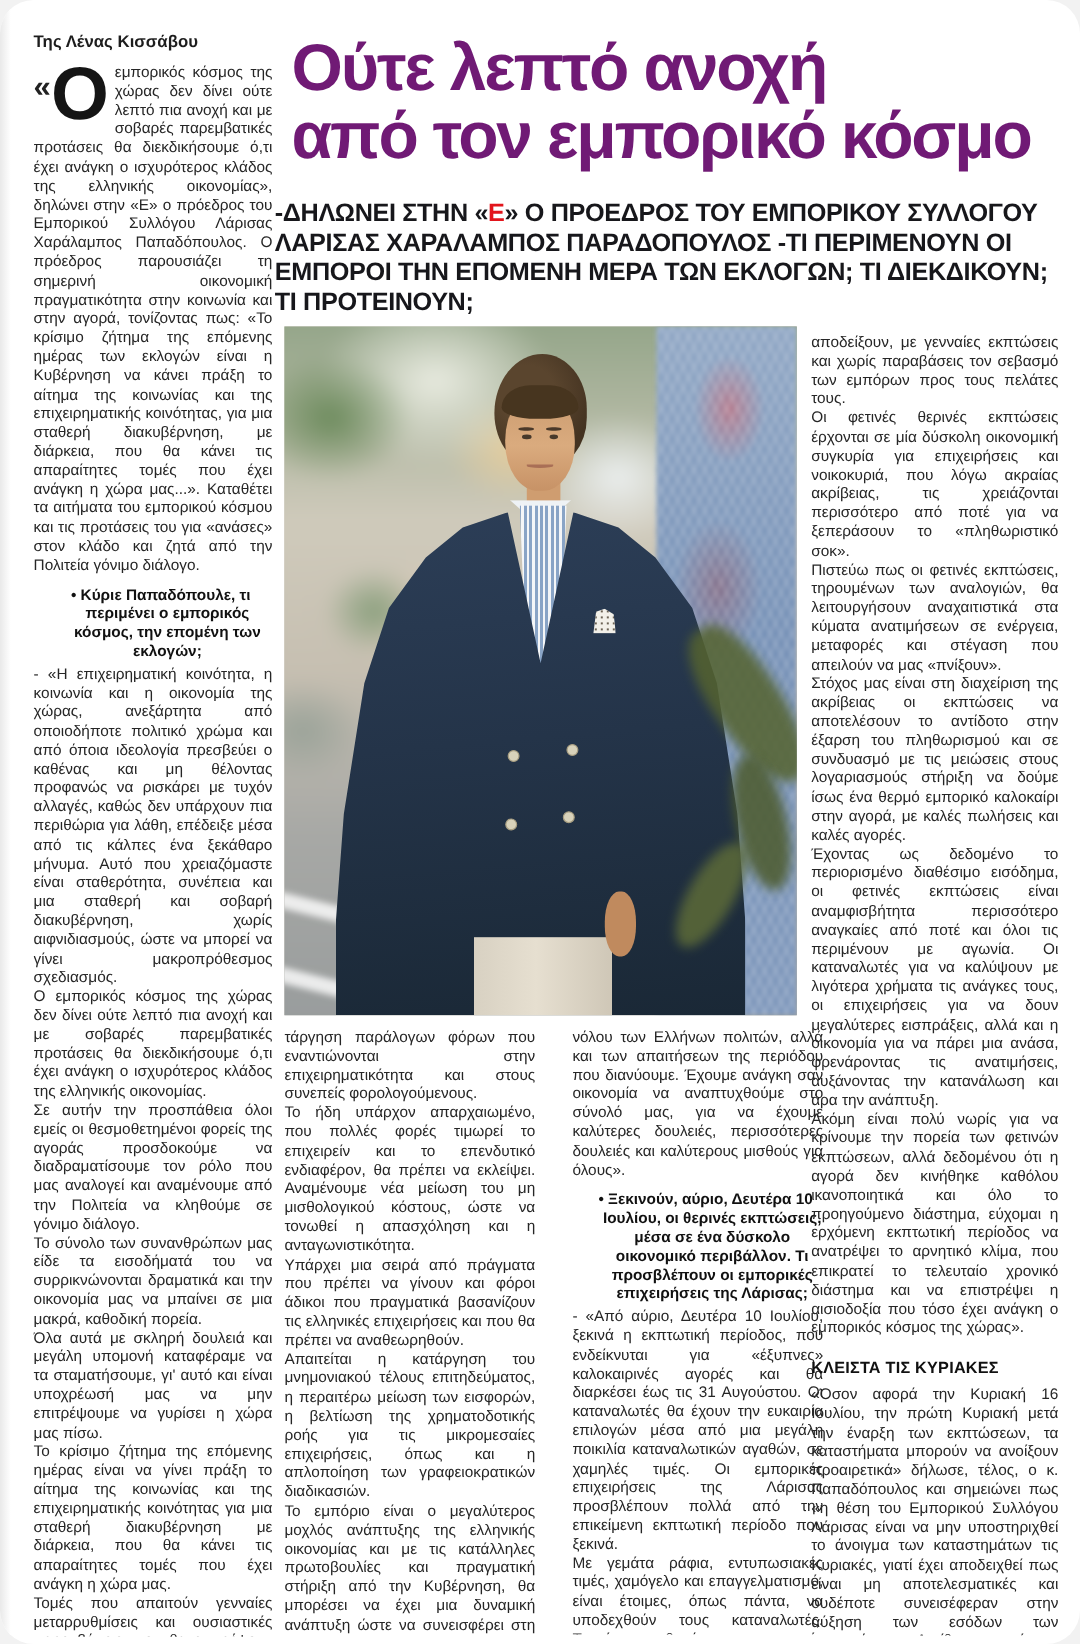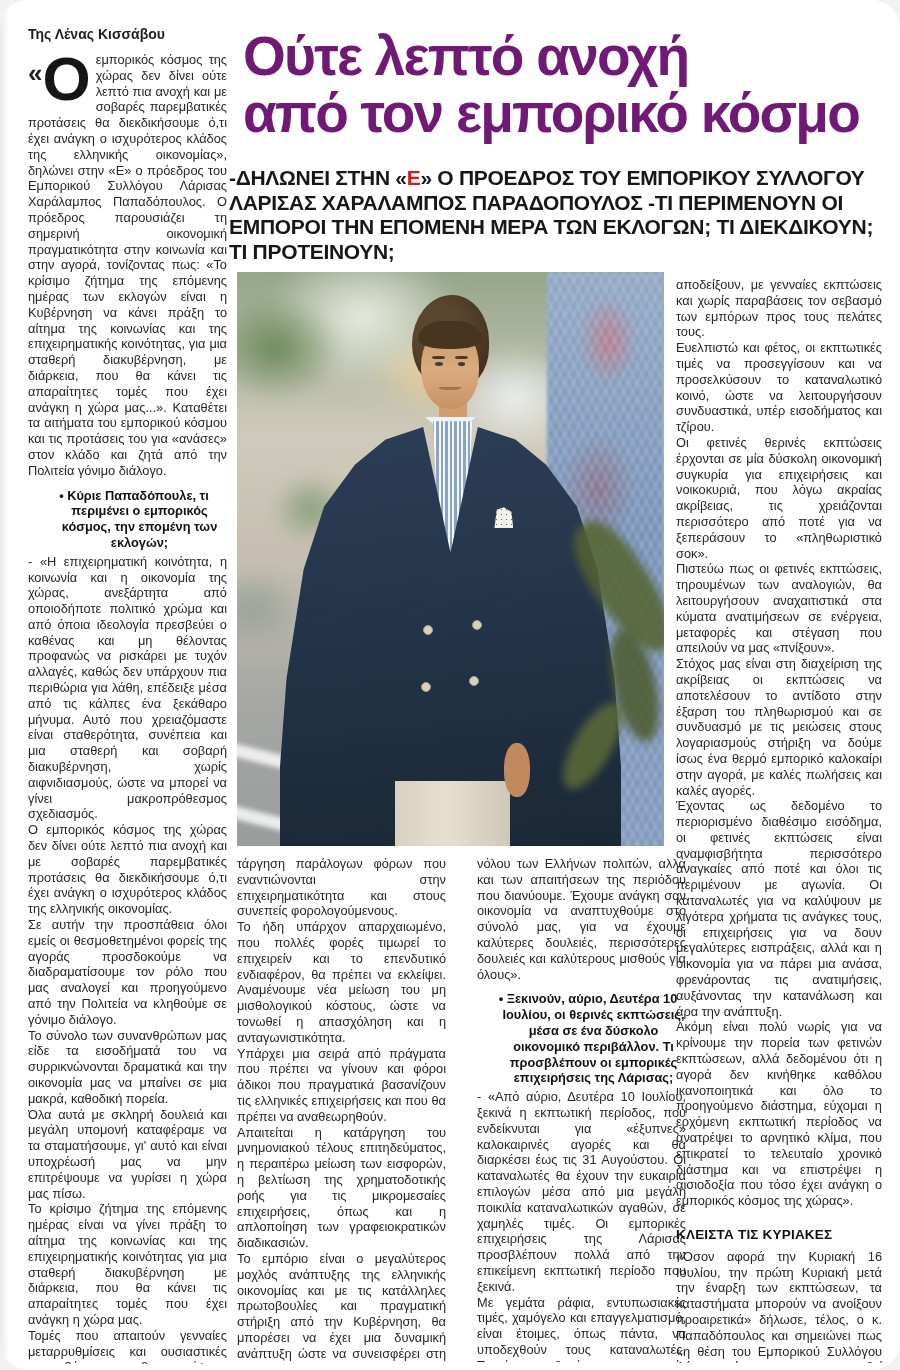--- a/index.html
+++ b/index.html
@@ -136,42 +136,41 @@
     <div class="ly ph-leaf l1"></div>
     <div class="ly ph-leaf l2"></div>
     <div class="ly ph-leaf l3"></div>
   </div>
 
   <div id="col1" class="col">
       <p class="para dropcap"><span class="dropwrap"><span class="dq">«</span><span class="dc">Ο</span></span>εμπορικός κόσμος της χώρας δεν δίνει ούτε λεπτό πια ανοχή και με σοβαρές παρεμβατικές προτάσεις θα διεκδικήσουμε ό,τι έχει ανάγκη ο ισχυρότερος κλάδος της ελληνικής οικονομίας», δηλώνει στην «Ε» ο πρόεδρος του Εμπορικού Συλλόγου Λάρισας Χαράλαμπος Παπαδόπουλος. Ο πρόεδρος παρουσιάζει τη σημερινή οικονομική πραγματικότητα στην κοινωνία και στην αγορά, τονίζοντας πως: «Το κρίσιμο ζήτημα της επόμενης ημέρας των εκλογών είναι η Κυβέρνηση να κάνει πράξη το αίτημα της κοινωνίας και της επιχειρηματικής κοινότητας, για μια σταθερή διακυβέρνηση, με διάρκεια, που θα κάνει τις απαραίτητες τομές που έχει ανάγκη η χώρα μας...». Καταθέτει τα αιτήματα του εμπορικού κόσμου και τις προτάσεις του για «ανάσες» στον κλάδο και ζητά από την Πολιτεία γόνιμο διάλογο.</p>
       <p class="para question">• Κύριε Παπαδόπουλε, τι περιμένει ο εμπορικός κόσμος, την επομένη των εκλογών;</p>
       <p class="para body">- «Η επιχειρηματική κοινότητα, η κοινωνία και η οικονομία της χώρας, ανεξάρτητα από οποιοδήποτε πολιτικό χρώμα και από όποια ιδεολογία πρεσβεύει ο καθένας και μη θέλοντας προφανώς να ρισκάρει με τυχόν αλλαγές, καθώς δεν υπάρχουν πια περιθώρια για λάθη, επέδειξε μέσα από τις κάλπες ένα ξεκάθαρο μήνυμα. Αυτό που χρειαζόμαστε είναι σταθερότητα, συνέπεια και μια σταθερή και σοβαρή διακυβέρνηση, χωρίς αιφνιδιασμούς, ώστε να μπορεί να γίνει μακροπρόθεσμος σχεδιασμός.</p>
       <p class="para body">Ο εμπορικός κόσμος της χώρας δεν δίνει ούτε λεπτό πια ανοχή και με σοβαρές παρεμβατικές προτάσεις θα διεκδικήσουμε ό,τι έχει ανάγκη ο ισχυρότερος κλάδος της ελληνικής οικονομίας.</p>
-      <p class="para body">Σε αυτήν την προσπάθεια όλοι εμείς οι θεσμοθετημένοι φορείς της αγοράς προσδοκούμε να διαδραματίσουμε τον ρόλο που μας αναλογεί και προηγούμενο από την Πολιτεία να κληθούμε σε γόνιμο διάλογο.</p>
+      <p class="para body">Σε αυτήν την προσπάθεια όλοι εμείς οι θεσμοθετημένοι φορείς της αγοράς προσδοκούμε να διαδραματίσουμε τον ρόλο που μας αναλογεί και αναμένουμε από την Πολιτεία να κληθούμε σε γόνιμο διάλογο.</p>
       <p class="para body">Το σύνολο των συνανθρώπων μας είδε τα εισοδήματά του να συρρικνώνονται δραματικά και την οικονομία μας να μπαίνει σε μια μακρά, καθοδική πορεία.</p>
       <p class="para body">Όλα αυτά με σκληρή δουλειά και μεγάλη υπομονή καταφέραμε να τα σταματήσουμε, γι' αυτό και είναι υποχρέωσή μας να μην επιτρέψουμε να γυρίσει η χώρα μας πίσω.</p>
       <p class="para body">Το κρίσιμο ζήτημα της επόμενης ημέρας είναι να γίνει πράξη το αίτημα της κοινωνίας και της επιχειρηματικής κοινότητας για μια σταθερή διακυβέρνηση με διάρκεια, που θα κάνει τις απαραίτητες τομές που έχει ανάγκη η χώρα μας.</p>
       <p class="para body">Τομές που απαιτούν γενναίες μεταρρυθμίσεις και ουσιαστικές παρεμβάσεις, που θα επιτρέψουν στην επιχειρηματικότητα να αναπτυχθεί.</p>
     </div>
   <div id="col2" class="col">
       <p class="para body">τάργηση παράλογων φόρων που εναντιώνονται στην επιχειρηματικότητα και στους συνεπείς φορολογούμενους.</p>
       <p class="para body">Το ήδη υπάρχον απαρχαιωμένο, που πολλές φορές τιμωρεί το επιχειρείν και το επενδυτικό ενδιαφέρον, θα πρέπει να εκλείψει. Αναμένουμε νέα μείωση του μη μισθολογικού κόστους, ώστε να τονωθεί η απασχόληση και η ανταγωνιστικότητα.</p>
       <p class="para body">Υπάρχει μια σειρά από πράγματα που πρέπει να γίνουν και φόροι άδικοι που πραγματικά βασανίζουν τις ελληνικές επιχειρήσεις και που θα πρέπει να αναθεωρηθούν.</p>
       <p class="para body">Απαιτείται η κατάργηση του μνημονιακού τέλους επιτηδεύματος, η περαιτέρω μείωση των εισφορών, η βελτίωση της χρηματοδοτικής ροής για τις μικρομεσαίες επιχειρήσεις, όπως και η απλοποίηση των γραφειοκρατικών διαδικασιών.</p>
       <p class="para body">Το εμπόριο είναι ο μεγαλύτερος μοχλός ανάπτυξης της ελληνικής οικονομίας και με τις κατάλληλες πρωτοβουλίες και πραγματική στήριξη από την Κυβέρνηση, θα μπορέσει να έχει μια δυναμική ανάπτυξη ώστε να συνεισφέρει στη δημιουργία νέων και καλοπληρωμένων θέσεων εργασίας».</p>
     </div>
   <div id="col3" class="col">
       <p class="para body">νόλου των Ελλήνων πολιτών, αλλά και των απαιτήσεων της περιόδου που διανύουμε. Έχουμε ανάγκη σαν οικονομία να αναπτυχθούμε στο σύνολό μας, για να έχουμε καλύτερες δουλειές, περισσότερες δουλειές και καλύτερους μισθούς για όλους».</p>
       <p class="para question">• Ξεκινούν, αύριο, Δευτέρα 10 Ιουλίου, οι θερινές εκπτώσεις, μέσα σε ένα δύσκολο οικονομικό περιβάλλον. Τι προσβλέπουν οι εμπορικές επιχειρήσεις της Λάρισας;</p>
       <p class="para body">- «Από αύριο, Δευτέρα 10 Ιουλίου, ξεκινά η εκπτωτική περίοδος, που ενδείκνυται για «έξυπνες» καλοκαιρινές αγορές και θα διαρκέσει έως τις 31 Αυγούστου. Οι καταναλωτές θα έχουν την ευκαιρία επιλογών μέσα από μια μεγάλη ποικιλία καταναλωτικών αγαθών, σε χαμηλές τιμές. Οι εμπορικές επιχειρήσεις της Λάρισας προσβλέπουν πολλά από την επικείμενη εκπτωτική περίοδο που ξεκινά.</p>
       <p class="para body">Με γεμάτα ράφια, εντυπωσιακές τιμές, χαμόγελο και επαγγελματισμό, είναι έτοιμες, όπως πάντα, να υποδεχθούν τους καταναλωτές. Ταυτόχρονα, θα έχουν την ευκαιρία να ρευστοποιήσουν εποχικά εμπορεύματα με τη δυνατότητα να «γεμίσουν τα ταμεία» τους για τρέχουσες υποχρεώσεις και οφειλές, να επιβεβαιώσουν την πρόθεσή τους για καλύτερη εξυπηρέτηση των καταναλωτών, αλλά και να</p>
     </div>
   <div id="col4" class="col">
       <p class="para body">αποδείξουν, με γενναίες εκπτώσεις και χωρίς παραβάσεις τον σεβασμό των εμπόρων προς τους πελάτες τους.</p>
-      <p class="para body">Ευελπιστώ και φέτος, οι εκπτωτικές τιμές να προσεγγίσουν και να προσελκύσουν το καταναλωτικό κοινό, ώστε να λειτουργήσουν συνδυαστικά, υπέρ εισοδήματος και τζίρου.</p>
       <p class="para body">Οι φετινές θερινές εκπτώσεις έρχονται σε μία δύσκολη οικονομική συγκυρία για επιχειρήσεις και νοικοκυριά, που λόγω ακραίας ακρίβειας, τις χρειάζονται περισσότερο από ποτέ για να ξεπεράσουν το «πληθωριστικό σοκ».</p>
       <p class="para body">Πιστεύω πως οι φετινές εκπτώσεις, τηρουμένων των αναλογιών, θα λειτουργήσουν αναχαιτιστικά στα κύματα ανατιμήσεων σε ενέργεια, μεταφορές και στέγαση που απειλούν να μας «πνίξουν».</p>
       <p class="para body">Στόχος μας είναι στη διαχείριση της ακρίβειας οι εκπτώσεις να αποτελέσουν το αντίδοτο στην έξαρση του πληθωρισμού και σε συνδυασμό με τις μειώσεις στους λογαριασμούς στήριξη να δούμε ίσως ένα θερμό εμπορικό καλοκαίρι στην αγορά, με καλές πωλήσεις και καλές αγορές.</p>
       <p class="para body">Έχοντας ως δεδομένο το περιορισμένο διαθέσιμο εισόδημα, οι φετινές εκπτώσεις είναι αναμφισβήτητα περισσότερο αναγκαίες από ποτέ και όλοι τις περιμένουν με αγωνία. Οι καταναλωτές για να καλύψουν με λιγότερα χρήματα τις ανάγκες τους, οι επιχειρήσεις για να δουν μεγαλύτερες εισπράξεις, αλλά και η οικονομία για να πάρει μια ανάσα, φρενάροντας τις ανατιμήσεις, αυξάνοντας την κατανάλωση και άρα την ανάπτυξη.</p>
       <p class="para body">Ακόμη είναι πολύ νωρίς για να κρίνουμε την πορεία των φετινών εκπτώσεων, αλλά δεδομένου ότι η αγορά δεν κινήθηκε καθόλου ικανοποιητικά και όλο το προηγούμενο διάστημα, εύχομαι η ερχόμενη εκπτωτική περίοδος να ανατρέψει το αρνητικό κλίμα, που επικρατεί το τελευταίο χρονικό διάστημα και να επιστρέψει η αισιοδοξία που τόσο έχει ανάγκη ο εμπορικός κόσμος της χώρας».</p>
       <p class="para subhead">ΚΛΕΙΣΤΑ ΤΙΣ ΚΥΡΙΑΚΕΣ</p>
       <p class="para body">«Όσον αφορά την Κυριακή 16 Ιουλίου, την πρώτη Κυριακή μετά την έναρξη των εκπτώσεων, τα καταστήματα μπορούν να ανοίξουν προαιρετικά» δήλωσε, τέλος, ο κ. Παπαδόπουλος και σημειώνει πως «η θέση του Εμπορικού Συλλόγου Λάρισας είναι να μην υποστηριχθεί το άνοιγμα των καταστημάτων τις Κυριακές, γιατί έχει αποδειχθεί πως είναι μη αποτελεσματικές και ουδέποτε συνεισέφεραν στην αύξηση των εσόδων των επιχειρήσεων. Αντίθετα, επιφέρουν επιπλέον κόστος και επιβαρύνουν τις τιμές των προϊόντων. Το πρόβλημά μας δεν είναι οι επιπλέον ημέρες εργασίας, αλλά η έλλειψη ρευστότητας.</p>
     </div>
 </div>
 

